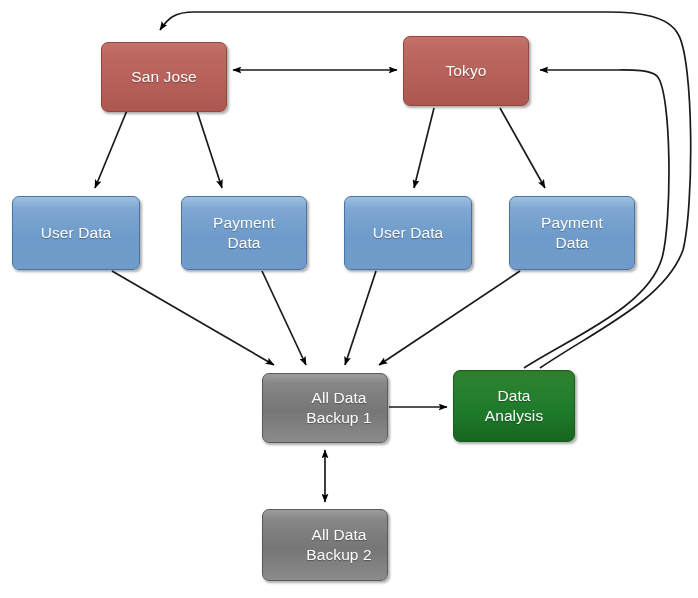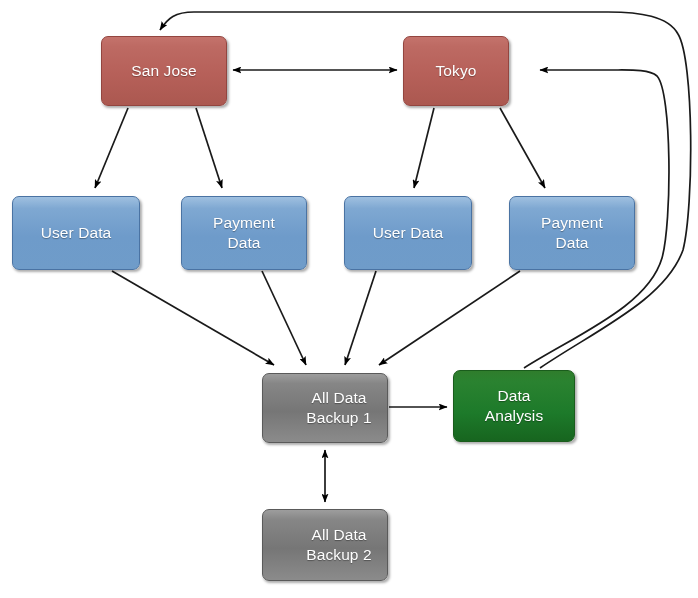--- a/index.html
+++ b/index.html
@@ -91,25 +91,25 @@
       <line x1="389" y1="407" x2="447" y2="407" marker-end="url(#arrowhead)"></line>
 
       <line x1="325" y1="502" x2="325" y2="450" marker-start="url(#arrowtail)" marker-end="url(#arrowhead)"></line>
 
       <path d="M 540 368 C 596 330, 665 300, 683 250 C 694 206, 694 60, 678 34 C 668 16, 640 12, 608 12 L 194 12 C 175 12, 168 18, 160 30" marker-end="url(#arrowhead)"></path>
 
       <path d="M 524 368 C 578 334, 648 306, 662 258 C 672 222, 672 92, 657 76 C 649 69, 630 70, 612 70 L 540 70" marker-end="url(#arrowhead)"></path>
     </g>
   </svg>
 
-  <div class="node node-site" style="left:101px; top:36px; width:126px; height:70px;">
+  <div class="node node-site" style="left:101px; top:42px; width:126px; height:70px;">
     <span>San Jose</span>
   </div>
 
-  <div class="node node-site" style="left:403px; top:36px; width:106px; height:70px;">
+  <div class="node node-site" style="left:403px; top:36px; width:126px; height:70px;">
     <span>Tokyo</span>
   </div>
 
   <div class="node node-data" style="left:12px; top:196px; width:128px; height:74px;">
     <span>User Data</span>
   </div>
 
   <div class="node node-data" style="left:181px; top:196px; width:126px; height:74px;">
     <span>Payment
 Data</span>

